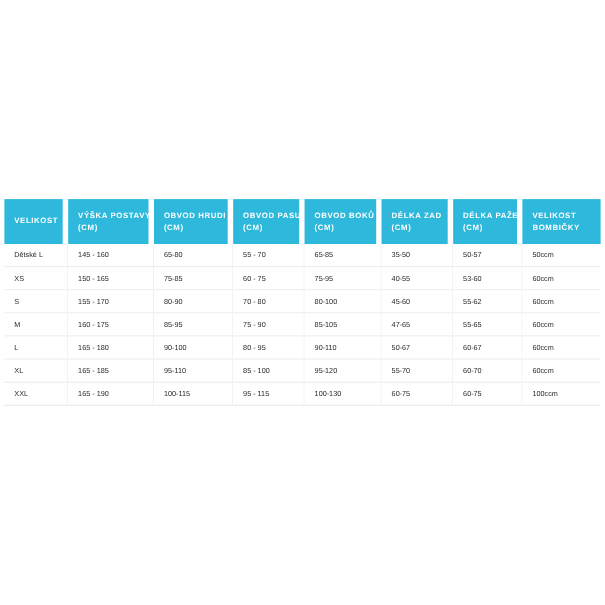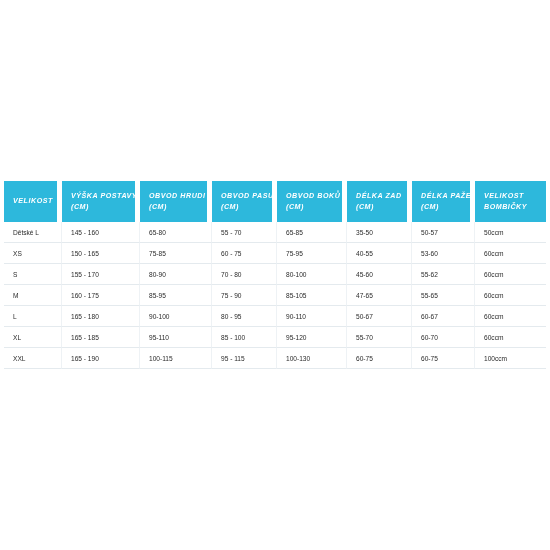--- a/index.html
+++ b/index.html
@@ -24,21 +24,20 @@
   table.size-chart {
     width: 542px;
     border-collapse: separate;
     border-spacing: 0;
     table-layout: fixed;
   }
 
   
   table.size-chart thead tr {
     height: 41px;
-    font-style: italic;
   }
   table.size-chart thead th {
     background: #2db8dc;
     color: #ffffff;
     font-size: 7.1px;
     font-weight: bold;
     letter-spacing: 0.55px;
     text-transform: uppercase;
     text-align: left;
     vertical-align: middle;

